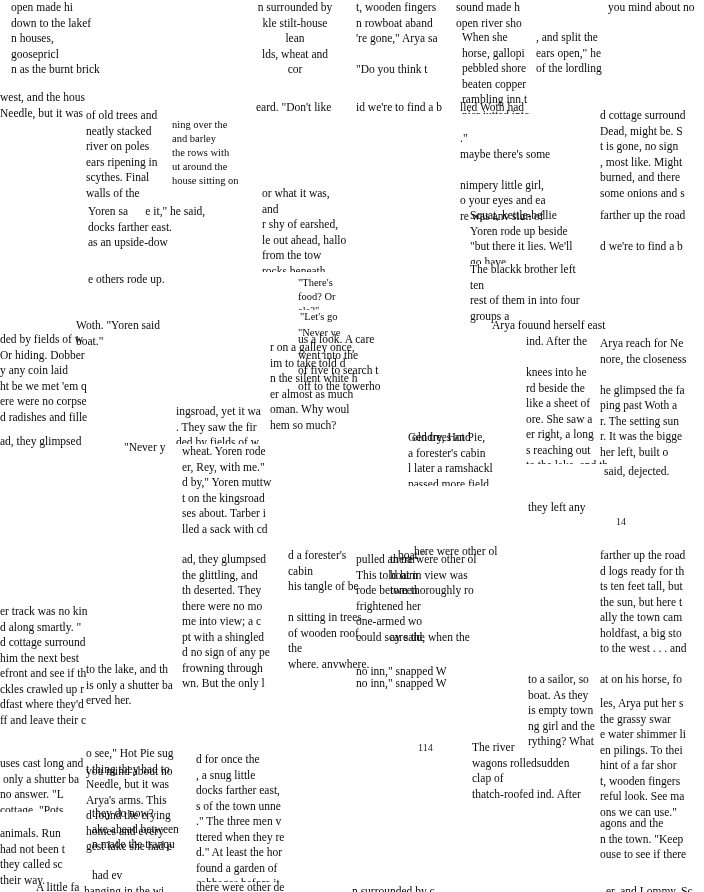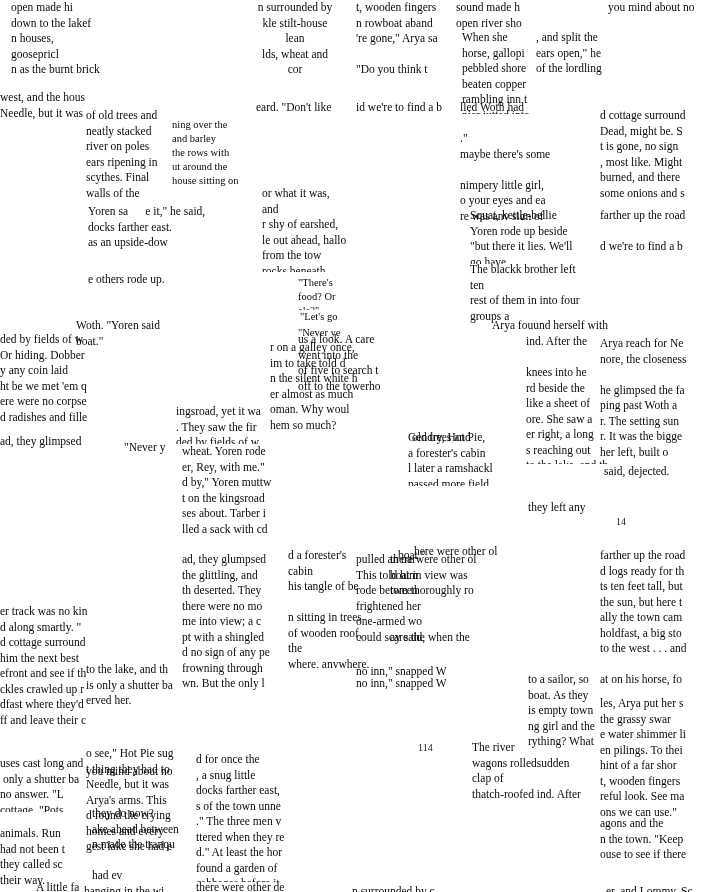--- a/index.html
+++ b/index.html
@@ -233,21 +233,21 @@
 o your eyes and ea
 re was any sign of</div>
     <div class="frag" style="left: 470px; top: 208px; width: 110px; height: 56px;">Squat, kettle-bellie
 Yoren rode up beside
 "but there it lies. We'll go have
 Might be they'y left a boat behin</div>
     <div class="frag" style="left: 470px; top: 262px; width: 116px; height: 64px;">The blackk brother left ten
 rest of them in into four groups a
 warned them, , before he rode o
 or his guards. i.</div>
-    <div class="frag" style="left: 492px; top: 318px; width: 120px; height: 20px;">Arya fouund herself with</div>
+    <div class="frag" style="left: 492px; top: 318px; width: 120px; height: 20px;">Arya fouund herself east</div>
     <div class="frag" style="left: 526px; top: 334px; width: 96px; height: 130px;">ind. After the
 
 knees into he
 rd beside the
 like a sheet of
 ore. She saw a
 er right, a long
 s reaching out
 to the lake, and th
 Woth. "Yoren said</div>

